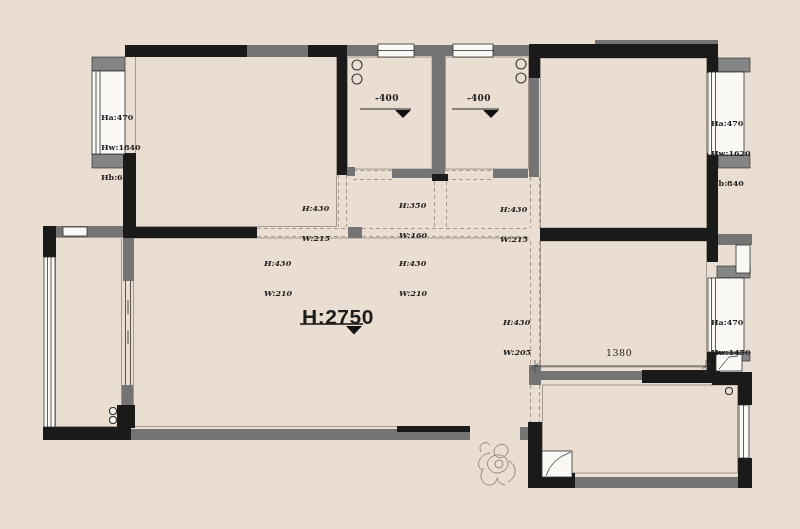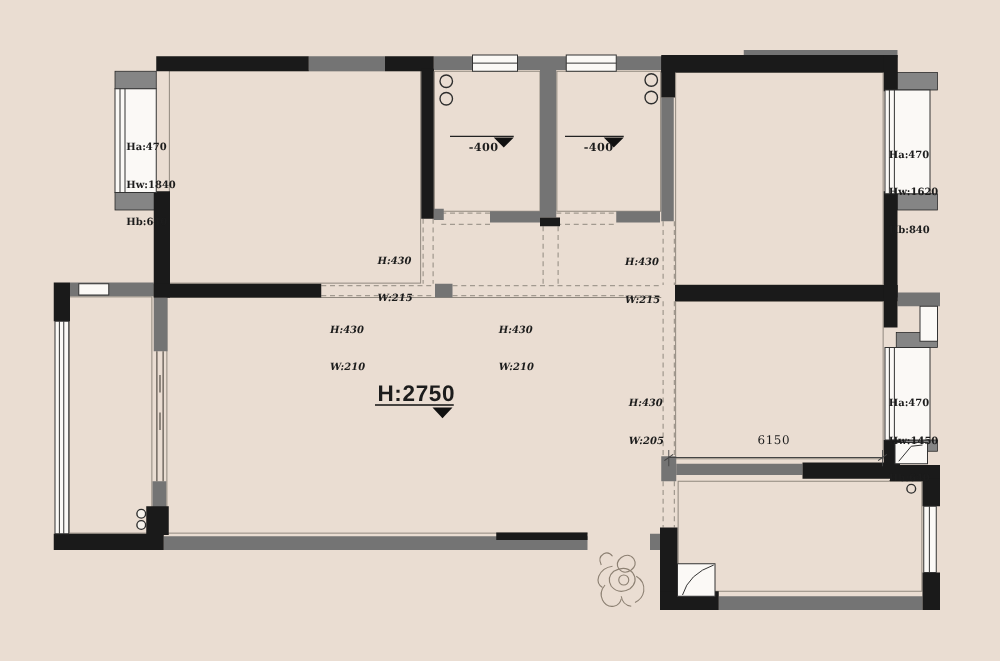--- a/index.html
+++ b/index.html
@@ -13,22 +13,22 @@
   .stage svg{position:absolute;left:0;top:0;}
   .lbl{
     position:absolute;
     color:#1c1c1c;
     font-weight:bold;
     white-space:pre;
     pointer-events:none;
   }
   .win-lbl{font-size:8px;line-height:10px;}
   .open-lbl{font-size:8px;line-height:10px;font-style:italic;}
-  .lvl-lbl{font-size:9px;line-height:10px;letter-spacing:.3px;margin-top:21px;}
-  .ceil-lbl{font-family:"Liberation Sans",sans-serif;font-size:18px;letter-spacing:.5px;text-align:right;}
+  .lvl-lbl{font-size:9px;line-height:10px;letter-spacing:.3px;}
+  .ceil-lbl{font-family:"Liberation Sans",sans-serif;font-size:21px;letter-spacing:.5px;text-align:right;}
   .dim-lbl{font-size:9.5px;font-weight:normal;letter-spacing:.5px;}
 </style>
 </head>
 <body>
 
 <div class="stage">
 
   <svg width="800" height="529" viewBox="0 0 800 529">
 
     <g fill="none" stroke="#90887e" stroke-width="0.8">
@@ -217,20 +217,24 @@
   <div class="lbl win-lbl" style="left:711px;top:297px;">
     <div>Ha:470</div>
     <div>Hw:1450</div>
     <div>Hb:640</div>
   </div>
 
   <div class="lbl open-lbl" style="left:302px;top:183px;">
     <div>H:430</div>
     <div>W:215</div>
   </div>
+  <div class="lbl open-lbl" style="left:399px;top:180px;">
+    <div>H:350</div>
+    <div>W:160</div>
+  </div>
   <div class="lbl open-lbl" style="left:500px;top:184px;">
     <div>H:430</div>
     <div>W:215</div>
   </div>
   <div class="lbl open-lbl" style="left:264px;top:238px;">
     <div>H:430</div>
     <div>W:210</div>
   </div>
   <div class="lbl open-lbl" style="left:399px;top:238px;">
     <div>H:430</div>
@@ -239,15 +243,15 @@
   <div class="lbl open-lbl" style="left:503px;top:297px;">
     <div>H:430</div>
     <div>W:205</div>
   </div>
 
   <div class="lbl lvl-lbl" style="left:375px;top:93px;">-400</div>
   <div class="lbl lvl-lbl" style="left:467px;top:93px;">-400</div>
 
   <div class="lbl ceil-lbl" style="left:302px;top:305px;">H:2750</div>
 
-  <div class="lbl dim-lbl" style="left:606px;top:347px;">6150</div>
+  <div class="lbl dim-lbl" style="left:606px;top:347px;">1380</div>
 
 </div>
 
 </body></html>

